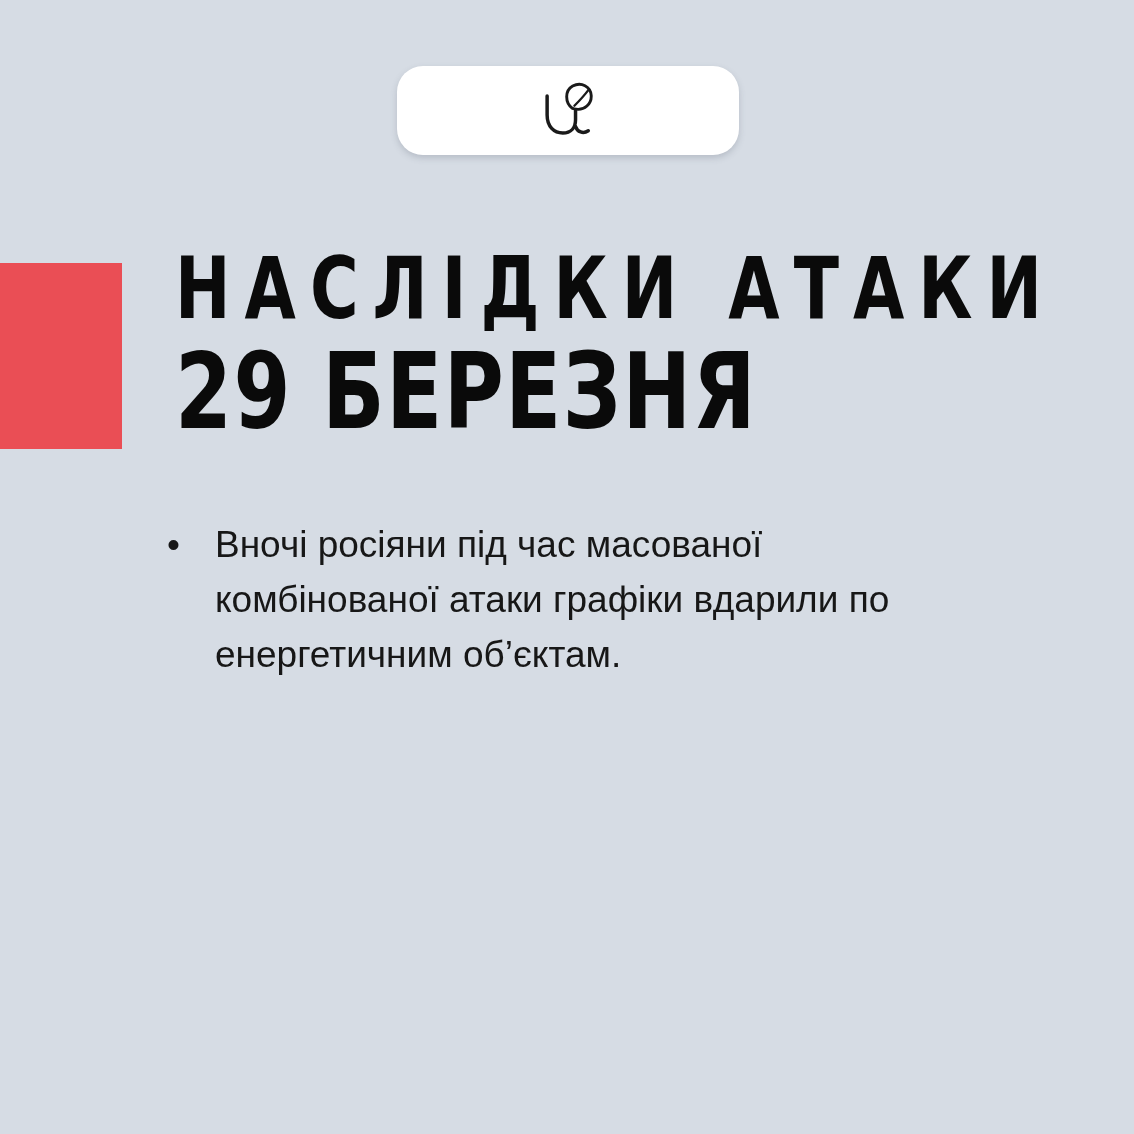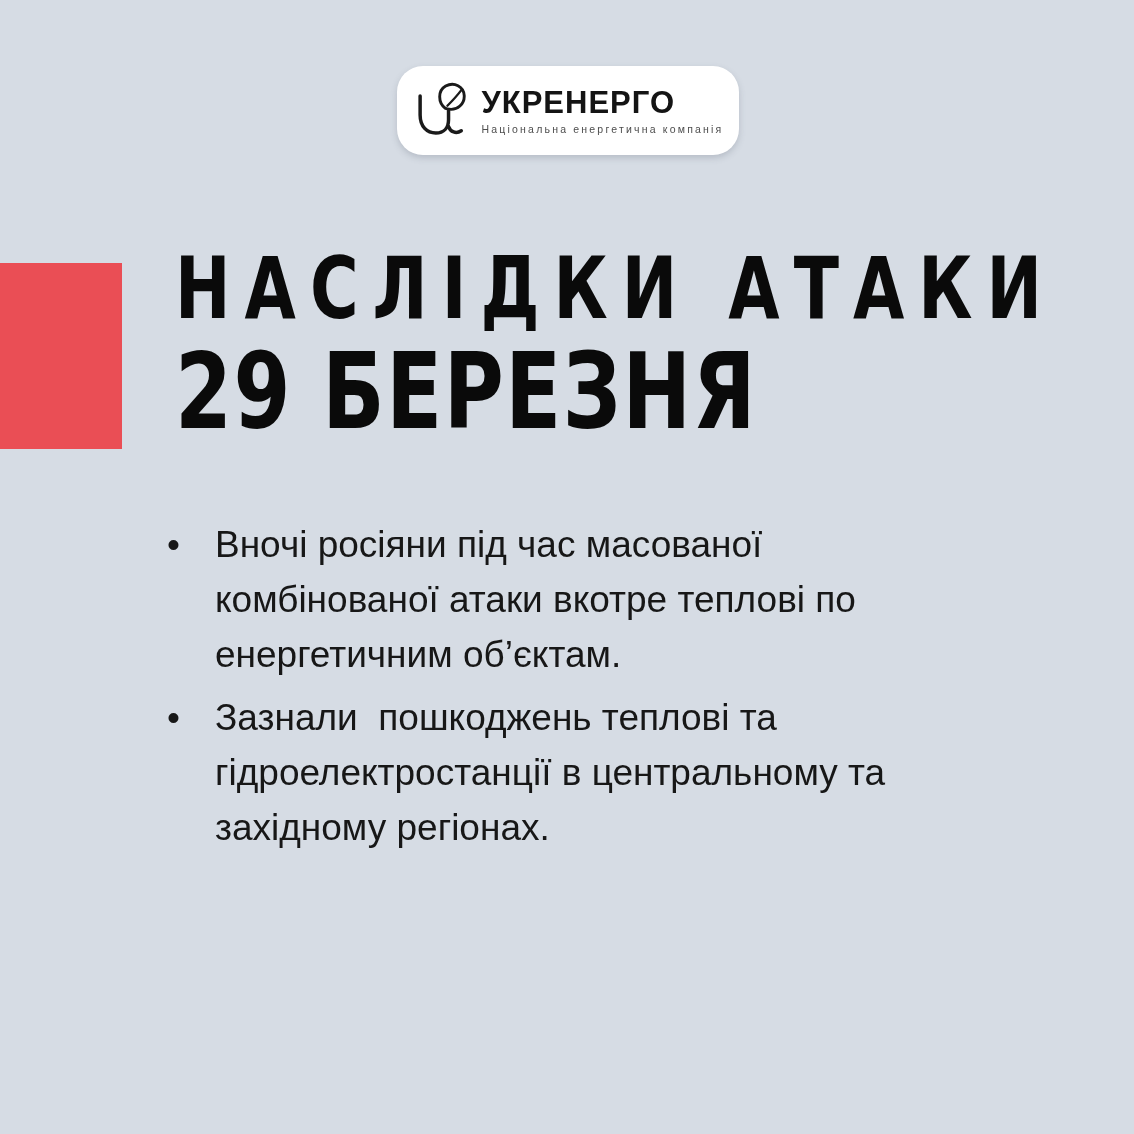--- a/index.html
+++ b/index.html
@@ -103,34 +103,29 @@
 <div class="canvas" style="background-color: rgb(214, 220, 228);">
 
   
   <div class="logo-pill">
     <svg class="logo-mark" width="58" height="58" viewBox="0 0 100 100" fill="none" xmlns="http://www.w3.org/2000/svg">
       <path d="M14 24 V57 C14 77 26 88 41 88 C55 88 63 79 63 65 V50" stroke="#1a1a1a" stroke-width="6" stroke-linecap="round" fill="none"></path>
       <path d="M63 77 C66 86 76 90 85 84" stroke="#1a1a1a" stroke-width="6" stroke-linecap="round" fill="none"></path>
       <path d="M57 45 C45 36 44 15 58 7 C73 -1 89 8 90 23 C91 38 78 49 64 47 C61 46.7 59 46 57 45 Z" stroke="#1a1a1a" stroke-width="5" stroke-linejoin="round" fill="none"></path>
       <path d="M61 41 C70 32 79 22 85 14" stroke="#1a1a1a" stroke-width="4" stroke-linecap="round" fill="none"></path>
     </svg>
-    <div class="logo-textcol">
-      <div class="brand-name">УКРЕНЕРГО</div>
-      <div class="brand-tagline">Національна енергетична компанія</div>
-    </div>
   </div>
 
   
   <div class="red-block" style="background-color: rgb(234, 78, 85);"></div>
 
   
   <h1 style="display:contents; font-weight:700;">
     <span class="title-line title-line1" style="color: rgb(10, 10, 10);">НАСЛІДКИ АТАКИ</span>
     <span class="title-line title-line2" style="color: rgb(10, 10, 10);">29 БЕРЕЗНЯ</span>
   </h1>
 
   
   <ul class="bullets" style="color: rgb(23, 23, 23);">
-    <li>Вночі росіяни під час масованої комбінованої атаки вкотре теплові по енергетичним об’єктам.</li>
-    <li>Зазнали  пошкоджень теплові та гідроелектростанції в центральному та західному регіонах.</li>
+    <li>Вночі росіяни під час масованої комбінованої атаки графіки вдарили по енергетичним об’єктам.</li>
   </ul>
 
 </div>
 
 </body></html>

